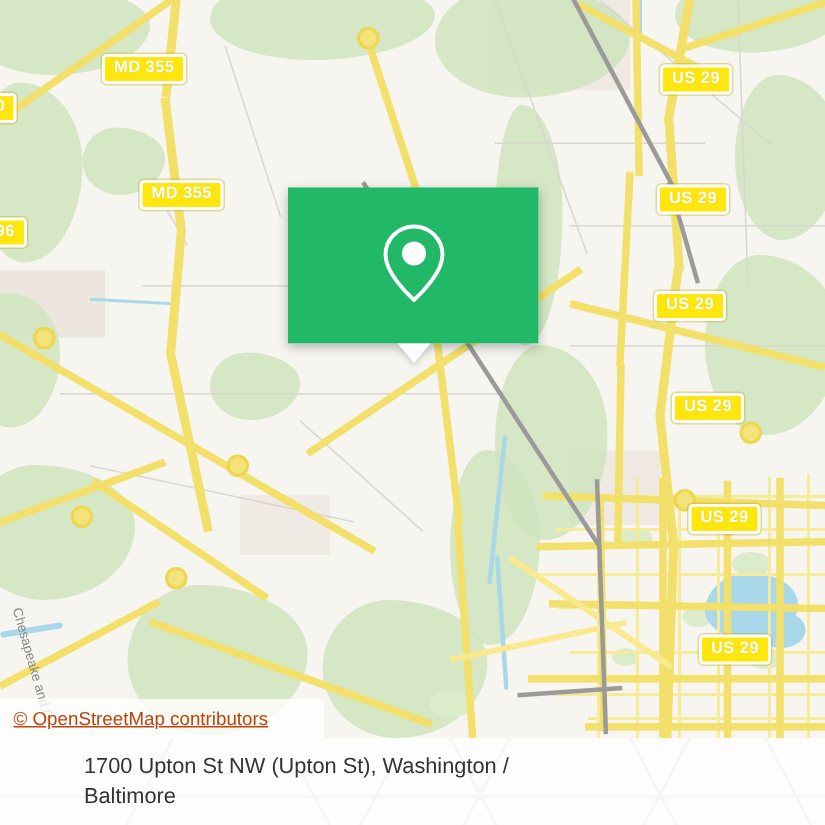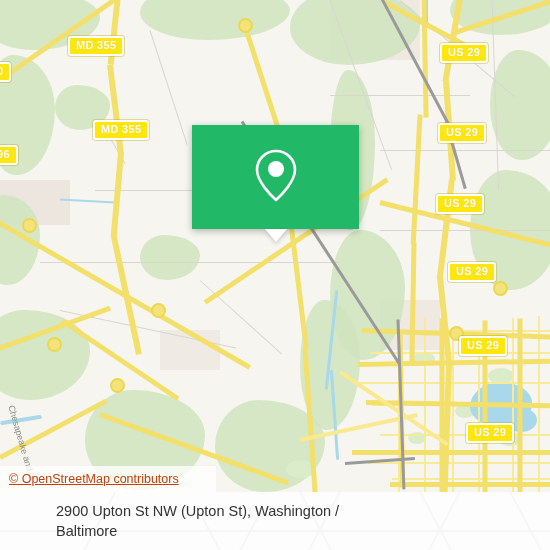--- a/index.html
+++ b/index.html
@@ -242,17 +242,17 @@
       <i style="left:290px;top:-20px;width:120px;height:2px;transform:rotate(62deg);"></i>
       <i style="left:350px;top:-20px;width:120px;height:2px;transform:rotate(118deg);"></i>
       <i style="left:410px;top:-20px;width:120px;height:2px;transform:rotate(62deg);"></i>
       <i style="left:470px;top:-20px;width:120px;height:2px;transform:rotate(118deg);"></i>
       <i style="left:200px;top:20px;width:120px;height:2px;transform:rotate(62deg);"></i>
       <i style="left:260px;top:20px;width:100px;height:2px;transform:rotate(118deg);"></i>
       <i style="left:120px;top:-10px;width:90px;height:2px;transform:rotate(118deg);"></i>
       <i style="left:0px;top:38px;width:550px;height:2px;"></i>
       <i style="left:500px;top:-20px;width:90px;height:2px;transform:rotate(62deg);"></i>
     </div>
-    <div class="footer-title">2900 Upton St NW (Upton St), Washington / Baltimore</div>
+    <div class="footer-title">1700 Upton St NW (Upton St), Washington / Baltimore</div>
 
   </div>
 
 </div>
 
 </body></html>

